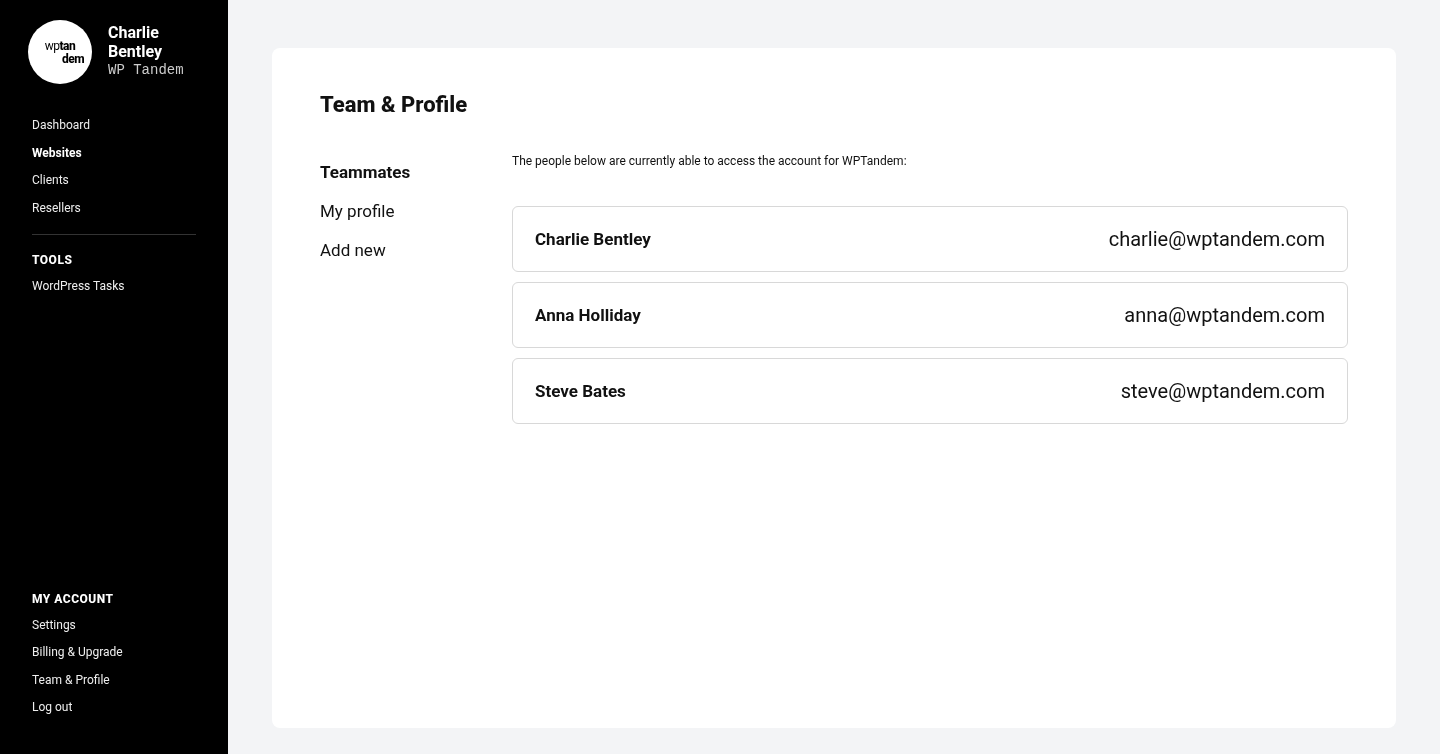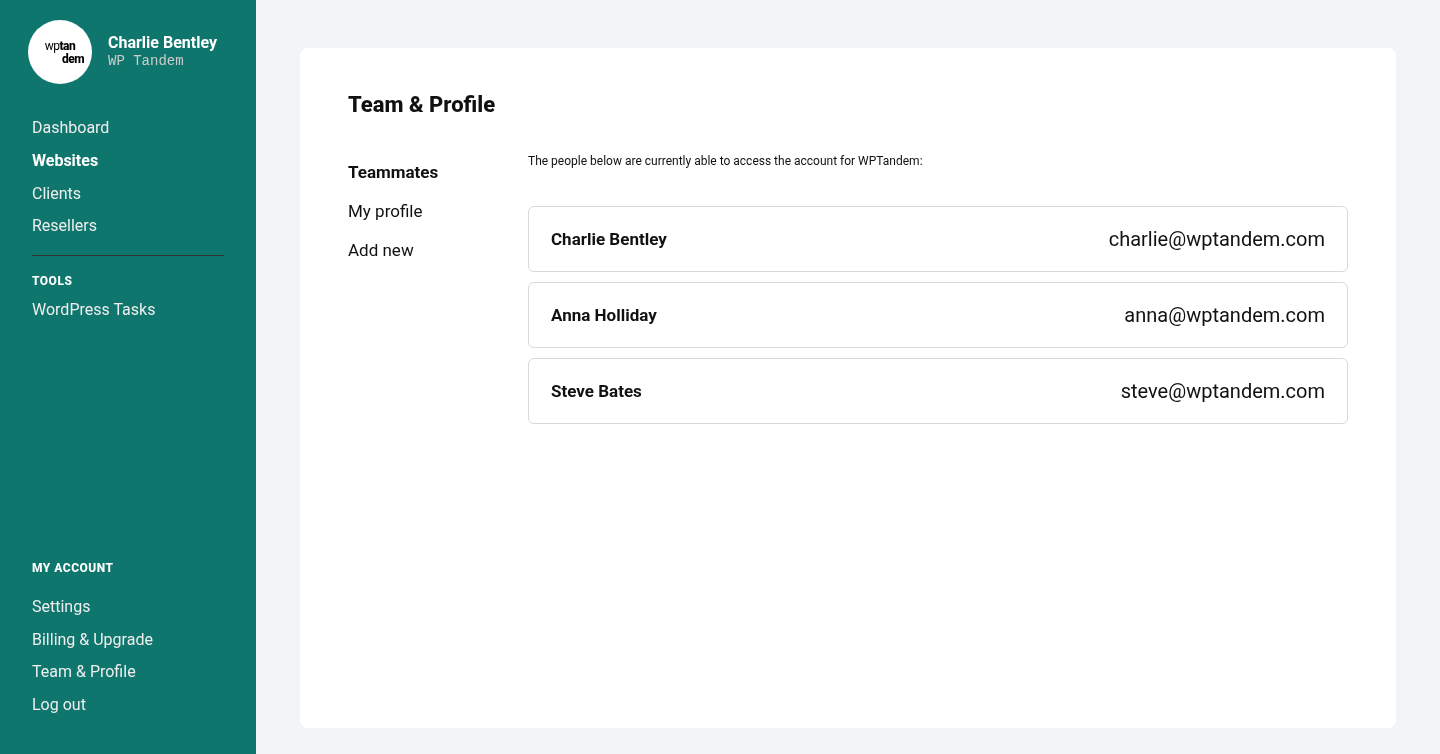--- a/index.html
+++ b/index.html
@@ -9,22 +9,22 @@
     }
     body {
       font-family: -apple-system, BlinkMacSystemFont, "Segoe UI", Roboto, Helvetica, Arial, sans-serif;
       background: #f3f4f6;
       width: 1440px;
       height: 754px;
       overflow: hidden;
       display: flex;
     }
     .sidebar {
-      width: 256px;
-      background: #0f766e;
+      width: 228px;
+      background: #000000;
       color: #fff;
       display: flex;
       flex-direction: column;
       padding: 20px 0;
     }
     .sidebar-header {
       display: flex;
       align-items: center;
       padding: 0 28px;
       margin-bottom: 28px;
@@ -58,21 +58,21 @@
       color: #ccc;
       line-height: 1.4;
       font-family: Liberation Mono, monospace;
     }
     .nav-section {
       padding: 0 32px;
     }
     .nav-item {
       display: block;
       color: #eee;
-      font-size: 16px;
+      font-size: 12px;
       padding: 6px 0;
       cursor: pointer;
       line-height: 1.3;
     }
     .nav-item.active {
       font-weight: 700;
       color: #fff;
     }
     .nav-divider {
       border: none;
@@ -102,21 +102,21 @@
       min-height: 680px;
     }
     .page-title {
       font-size: 22px;
       font-weight: 800;
       color: #111;
       margin-bottom: 36px;
     }
     .content-row {
       display: flex;
-      gap: 20px;
+      gap: 32px;
     }
     .subnav {
       width: 160px;
       flex-shrink: 0;
     }
     .subnav-item {
       font-size: 17px;
       color: #111;
       padding: 8px 0;
       cursor: pointer;
@@ -178,21 +178,21 @@
   <hr class="nav-divider">
 
   <div class="nav-heading">TOOLS</div>
   <nav class="nav-section">
     <a class="nav-item">WordPress Tasks</a>
   </nav>
 
   <div class="nav-spacer"></div>
 
   <div class="nav-heading">MY ACCOUNT</div>
-  <nav class="nav-section" style="padding-bottom:12px;margin-top:10px;">
+  <nav class="nav-section" style="padding-bottom:12px;">
     <a class="nav-item">Settings</a>
     <a class="nav-item">Billing &amp; Upgrade</a>
     <a class="nav-item">Team &amp; Profile</a>
     <a class="nav-item">Log out</a>
   </nav>
 </aside>
 
 <main class="main">
   <div class="card">
     <h1 class="page-title">Team &amp; Profile</h1>

